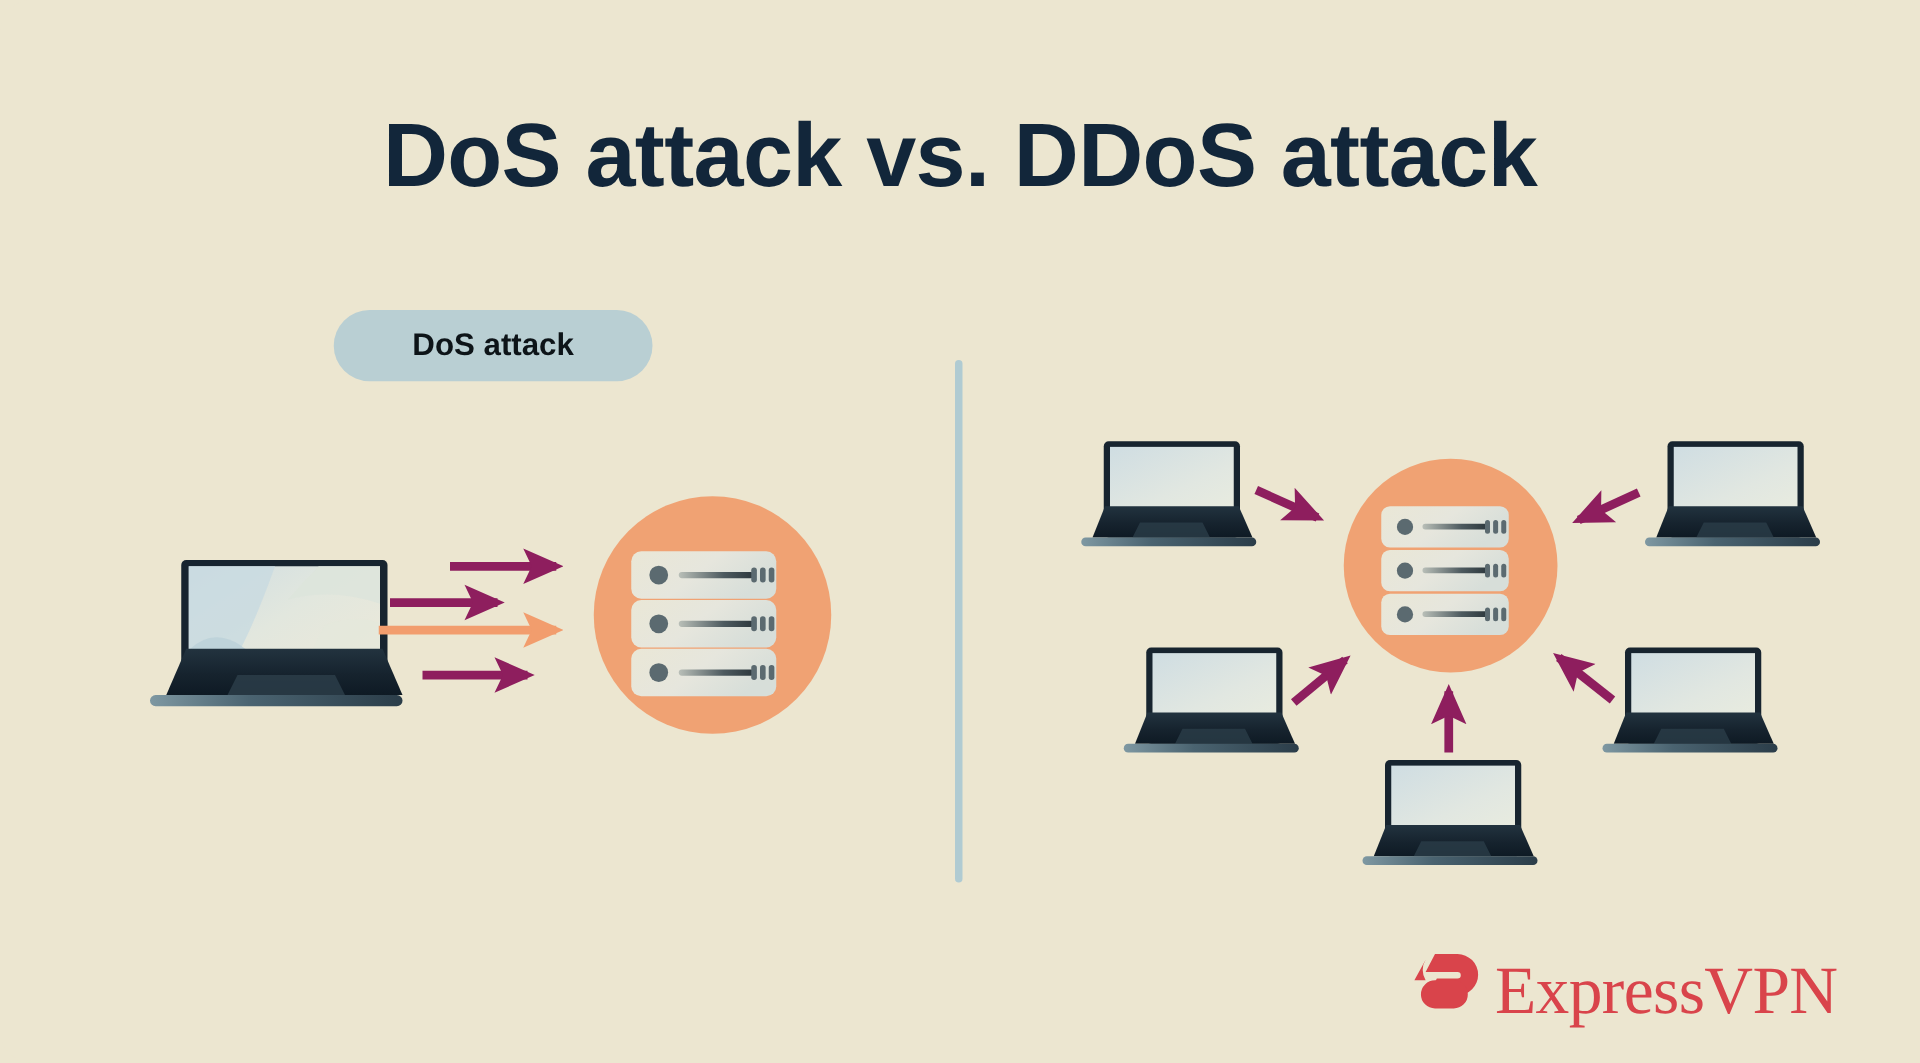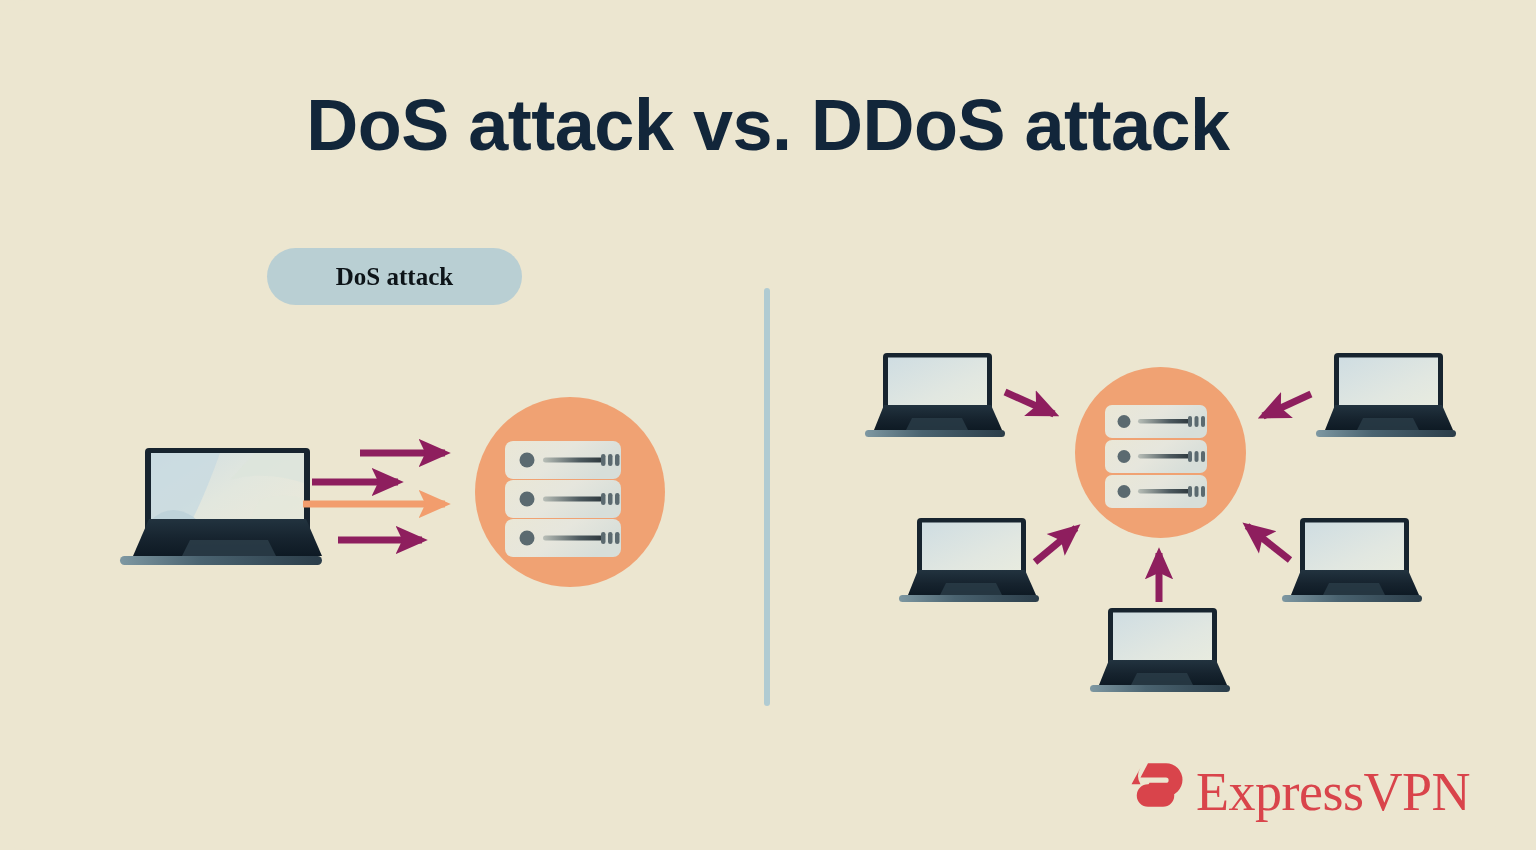--- a/index.html
+++ b/index.html
@@ -33,21 +33,21 @@
   .pill {
     position: absolute;
     height: 57px;
     line-height: 57px;
     border-radius: 28.5px;
     background: #b9cfd3;
     color: #0d1418;
     font-size: 25px;
     font-weight: bold;
     text-align: center;
-    font-family: Liberation Serif, serif;
+    font-family: Liberation Sans, sans-serif;
   }
   #pill-dos { left: 267px; top: 248px; width: 255px; }
   #pill-ddos { left: 1034px; top: 248px; width: 255px; }
   #divider {
     position: absolute;
     left: 764px;
     top: 288px;
     width: 6px;
     height: 418px;
     border-radius: 3px;

